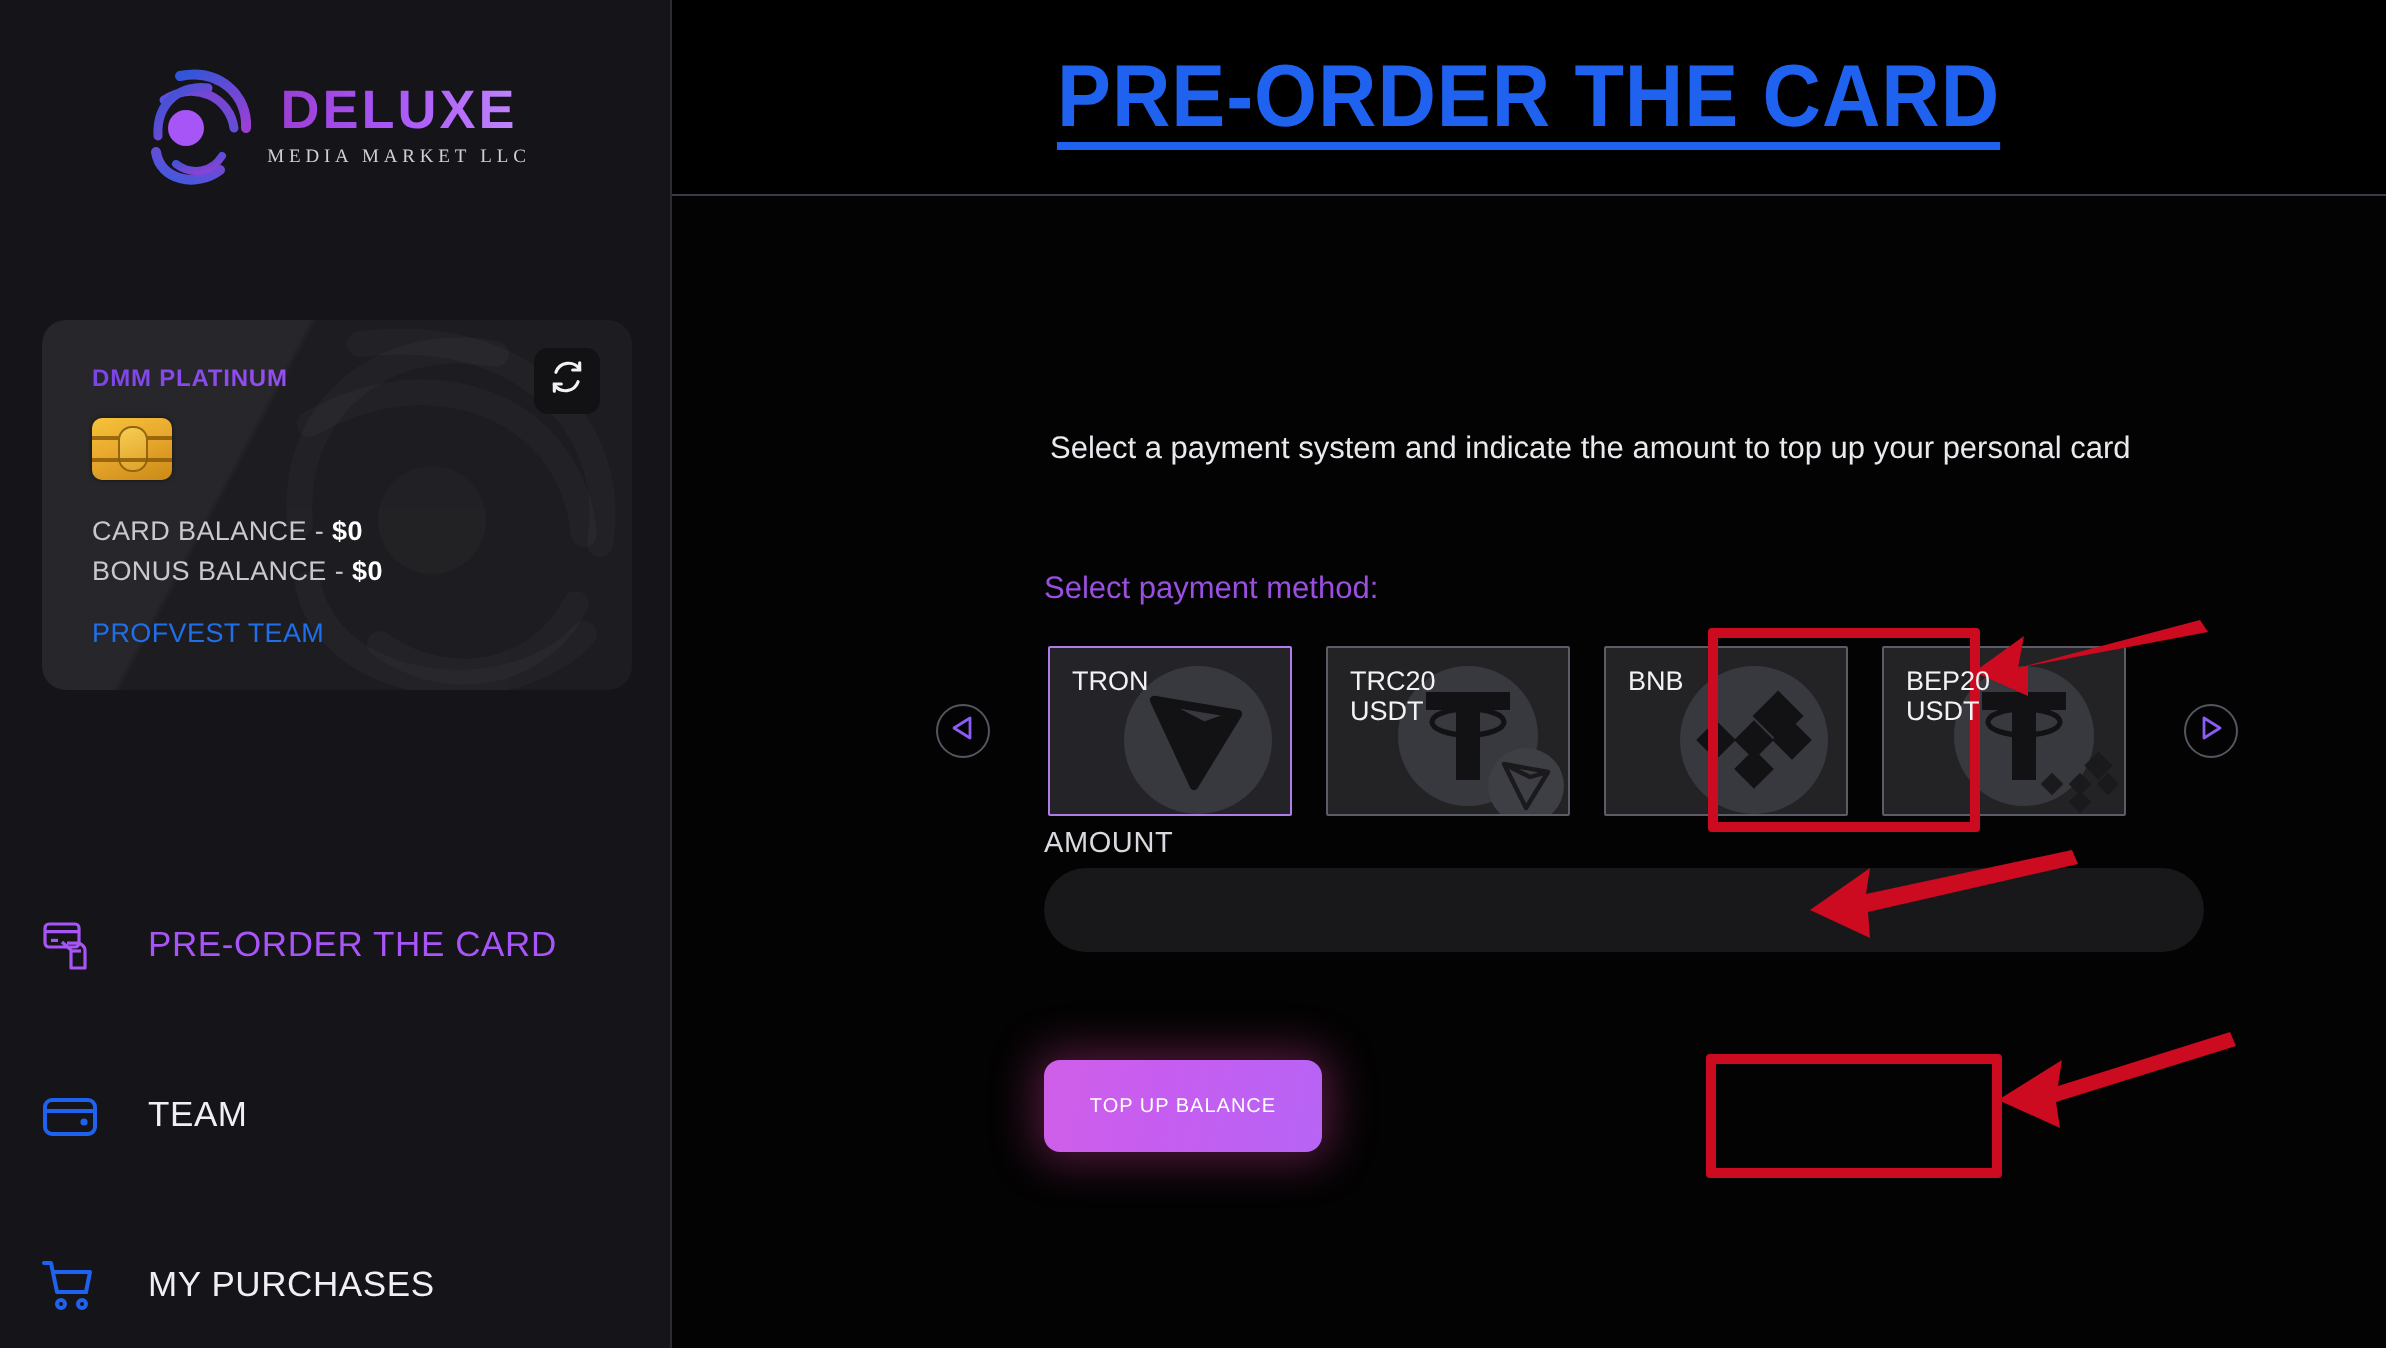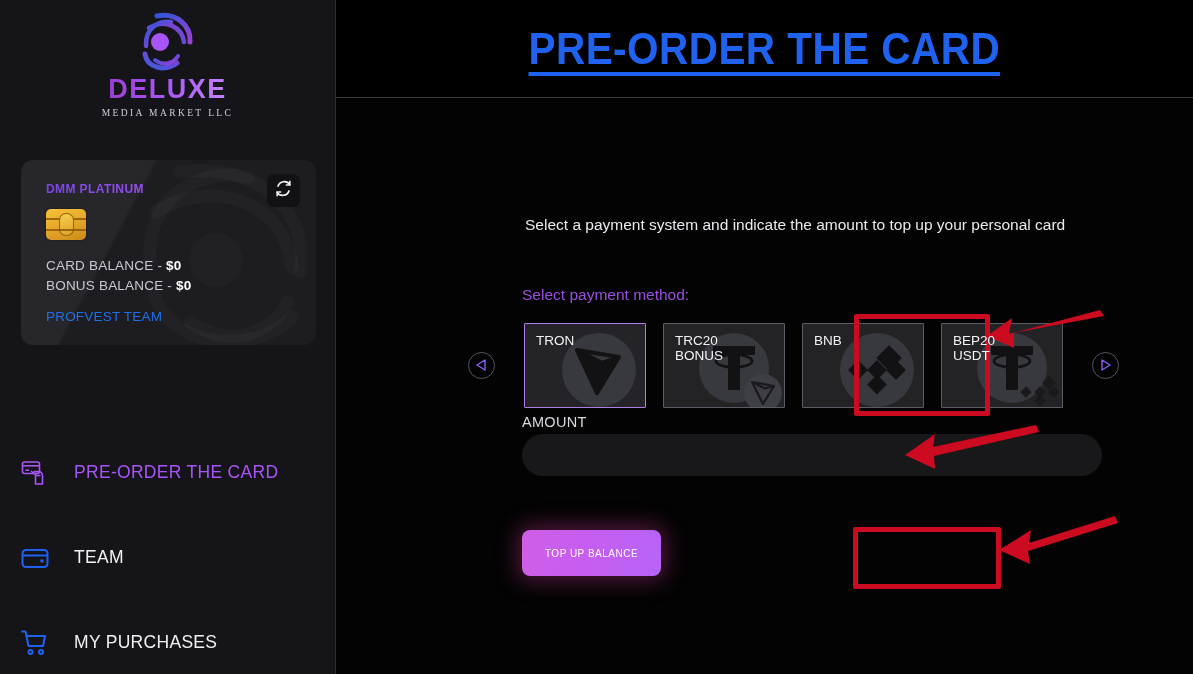--- a/index.html
+++ b/index.html
@@ -25,21 +25,21 @@
     flex: 0 0 336px;
   }
 
   .logo-area {
     height: 120px;
     display: flex;
     align-items: center;
     justify-content: center;
     padding-top: 6px;
   }
-  .logo-wrap { display: flex; align-items: center; gap: 2px; flex-direction: column; }
+  .logo-wrap { display: flex; align-items: center; gap: 2px; }
   .logo-mark { width: 62px; height: 66px; flex: 0 0 62px; }
   .logo-text { display: flex; flex-direction: column; align-items: center; }
   .logo-title {
     font-size: 27px;
     font-weight: bold;
     letter-spacing: 1.5px;
     background: linear-gradient(90deg, #9b3fd4 0%, #a855f7 45%, #c084fc 100%);
     -webkit-background-clip: text;
     background-clip: text;
     color: transparent;
@@ -427,21 +427,21 @@
             <span class="pay-logo">
               <svg viewBox="0 0 88 88" width="88" height="88">
                 <circle class="coin-disc" cx="44" cy="40" r="37"></circle>
                 <path class="coin-glyph" d="M22 20 L64 27 L42 63 Z M22 20 L42 63 M64 27 L42 63 M22 20 L47 33 L64 27" fill="none" stroke="#121214" stroke-width="4.2" stroke-linejoin="round"></path>
               </svg>
             </span>
           </div>
 
           <div class="pay-card">
             <div class="pay-name">TRC20
-BONUS</div>
+USDT</div>
             <span class="pay-logo">
               <svg viewBox="0 0 88 88" width="88" height="88">
                 <circle class="coin-disc" cx="40" cy="38" r="35"></circle>
                 <g class="coin-glyph">
                   <rect x="19" y="16" width="42" height="9"></rect>
                   <rect x="34" y="16" width="12" height="44"></rect>
                 </g>
                 <ellipse cx="40" cy="31" rx="18" ry="6.5" fill="none" stroke="#121214" stroke-width="2.6"></ellipse>
                 <circle cx="69" cy="63" r="19" fill="#3f3f46"></circle>
                 <path d="M58 52 L80 56 L69 74 Z M58 52 L69 74 M80 56 L69 74 M58 52 L71 58.5 L80 56" fill="none" stroke="#1a1a1d" stroke-width="2.2" stroke-linejoin="round"></path>

